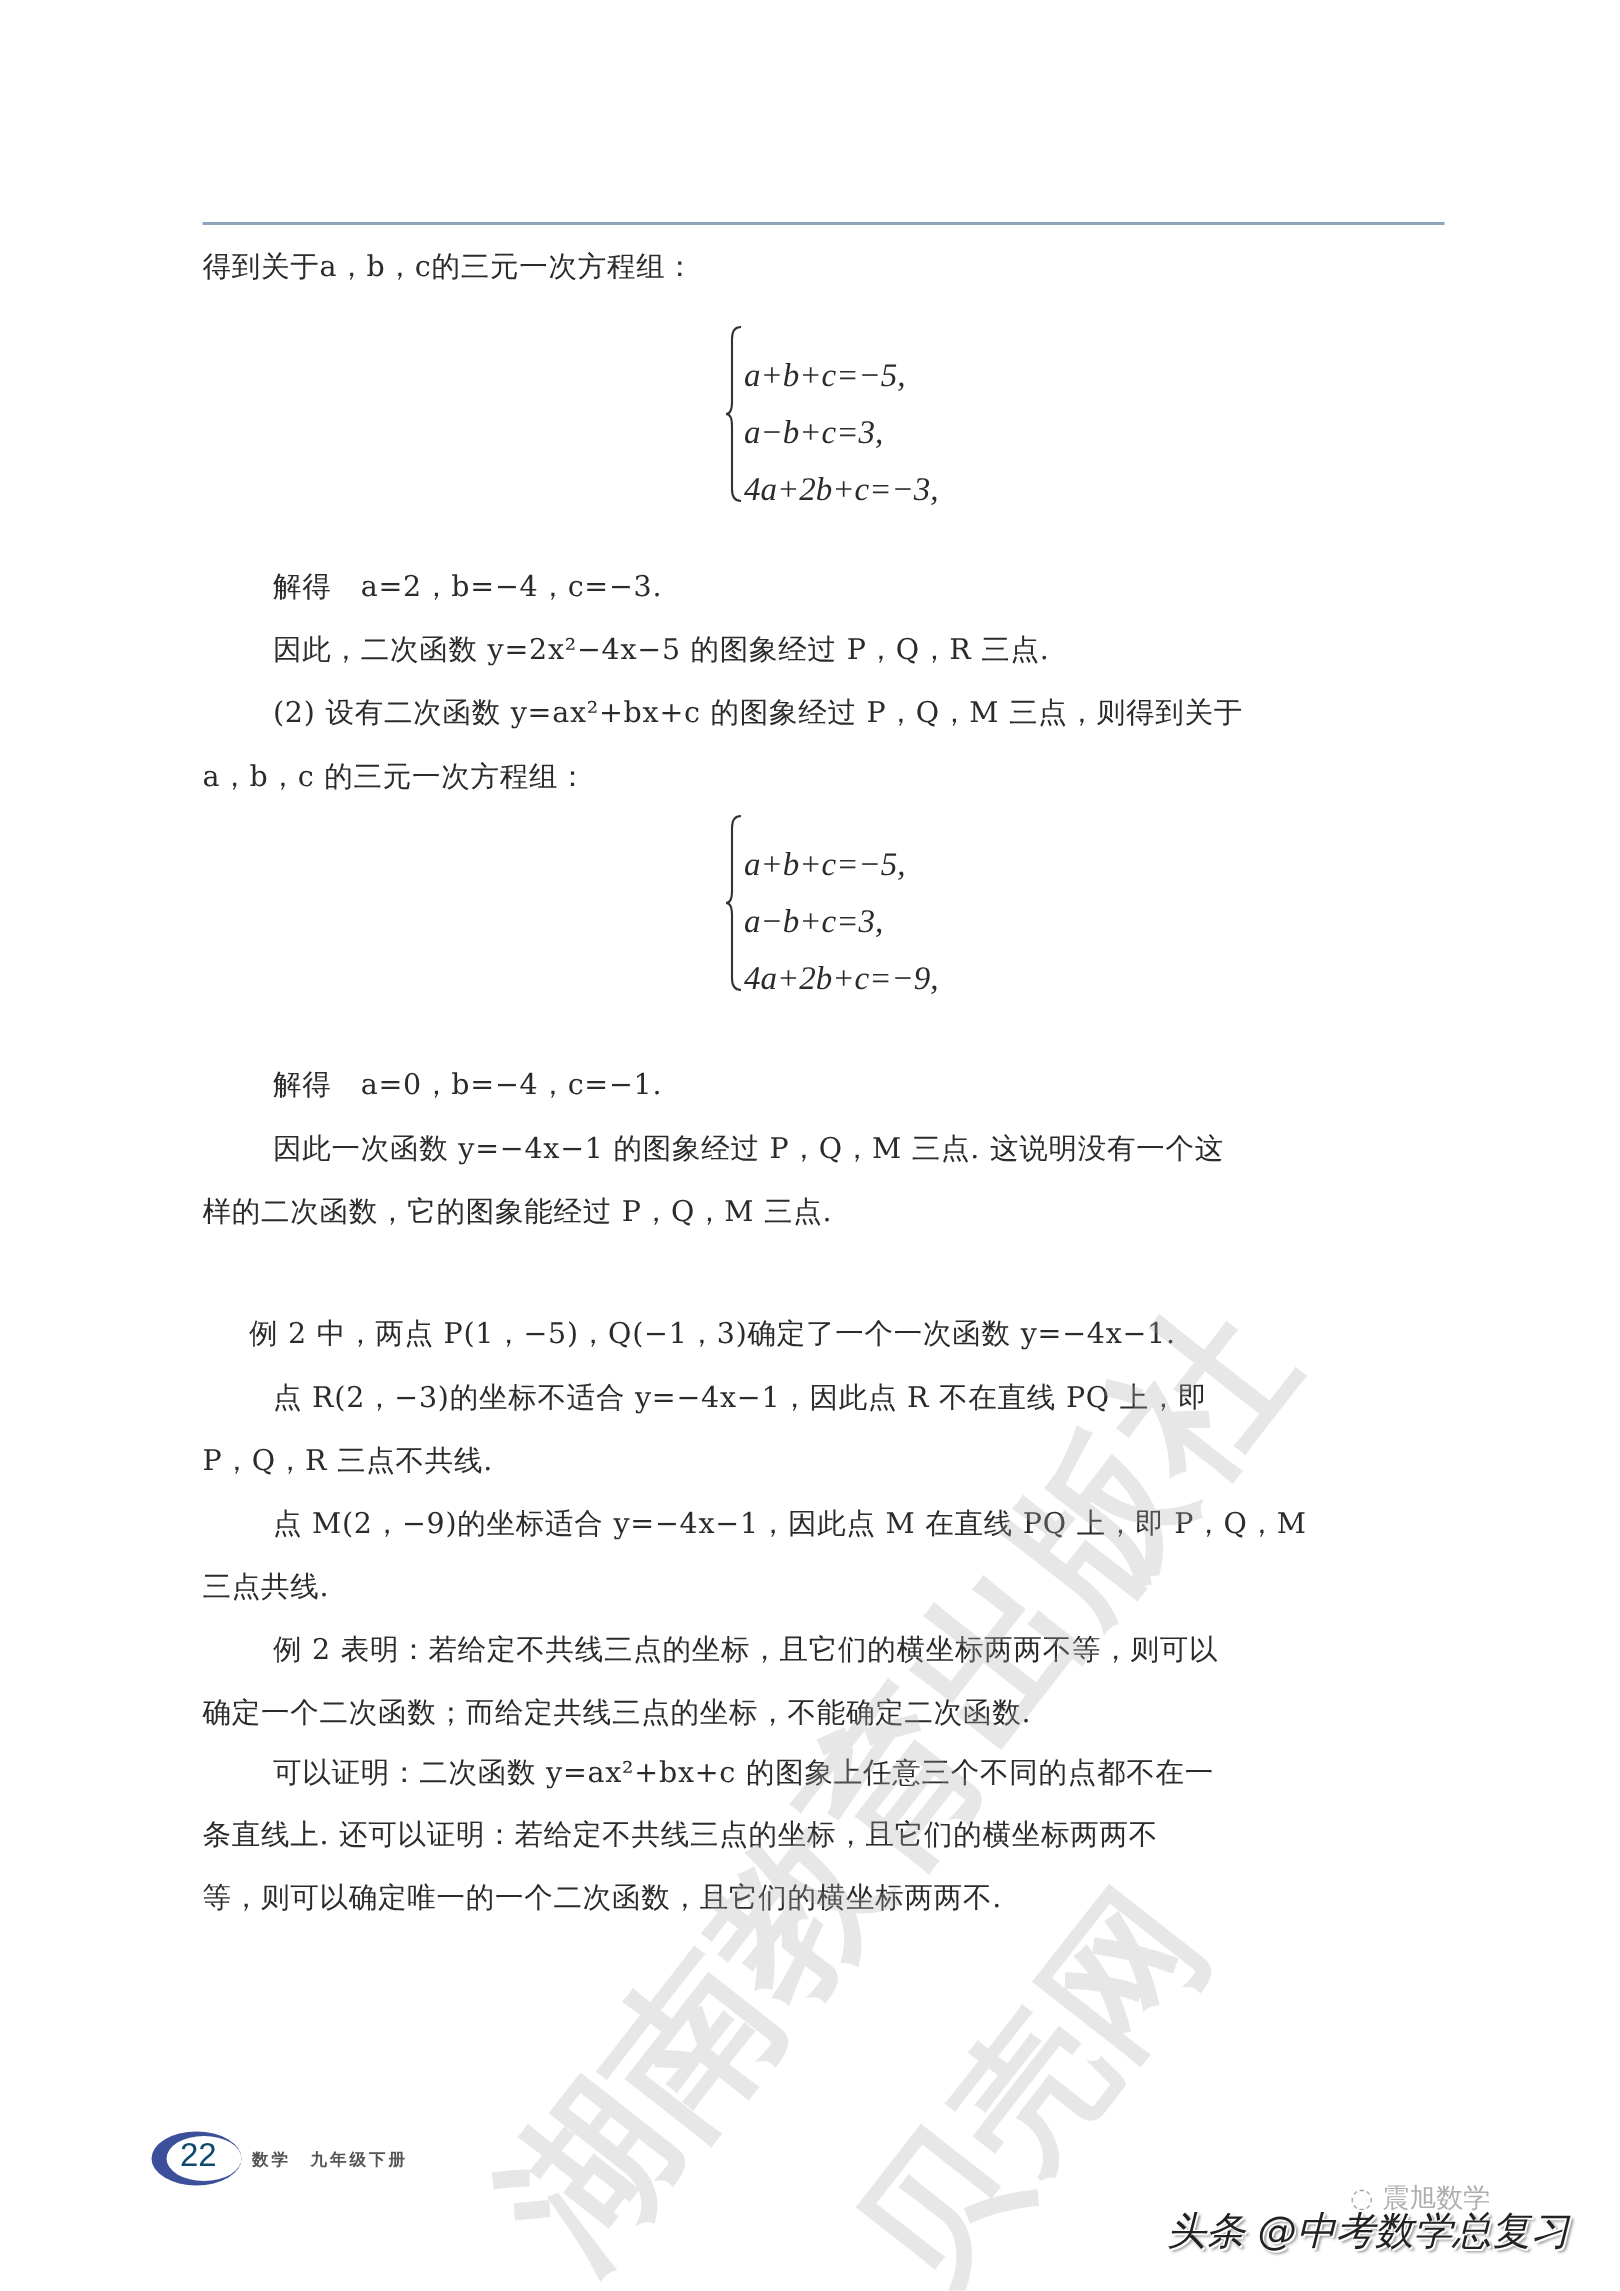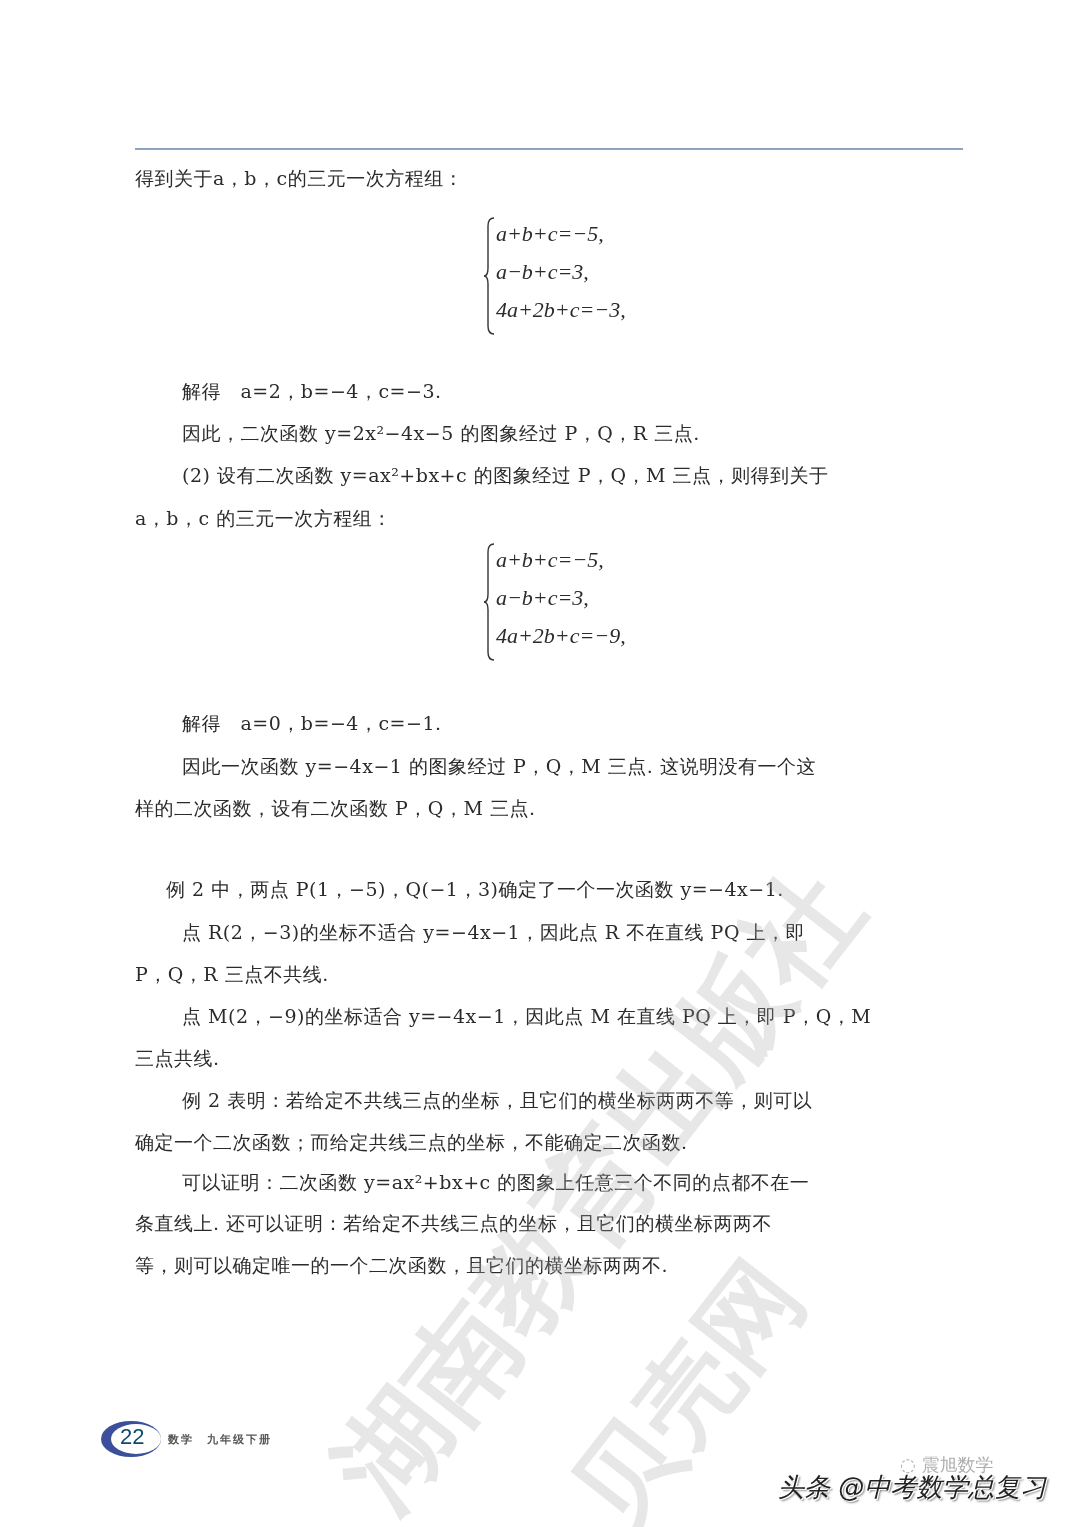--- a/index.html
+++ b/index.html
@@ -18,21 +18,21 @@
     letter-spacing: 0.5px;
   }
   .system {
     position: absolute; left: 484px; width: 200px; height: 120px;
   }
   .brace {
     position: absolute; left: 0; top: 0; width: 12px; height: 100%;
   }
   .eq {
     position: absolute; left: 12px; font-family: "Liberation Serif", "DejaVu Serif", serif;
-    font-style: italic; font-size: 22px; line-height: 28px; white-space: nowrap;
+    font-style: italic; font-size: 22px; line-height: 28px; white-space: nowrap; margin-top: 16px;
   }
   .footer {
     position: absolute; left: 100px; top: 1420px; height: 40px; width: 300px;
   }
   .pagenum-badge {
     position: absolute; left: 0; top: 0; width: 62px; height: 38px;
   }
   .pagenum {
     position: absolute; left: 20px; top: 4px; font-family: "Liberation Sans", sans-serif;
     font-size: 22px; color: #0c4a6e;
@@ -84,21 +84,21 @@
   <svg class="brace" viewBox="0 0 12 120" preserveAspectRatio="none">
     <path d="M10 2 Q4 2 4 10 L4 52 Q4 60 0 60 Q4 60 4 68 L4 110 Q4 118 10 118" fill="none" stroke="#333" stroke-width="1.4"></path>
   </svg>
   <div class="eq" style="top:4px">a+b+c=−5,</div>
   <div class="eq" style="top:42px">a−b+c=3,</div>
   <div class="eq" style="top:80px">4a+2b+c=−9,</div>
 </div>
 
 <div class="line" style="left:182px;top:708px">解得　a=0，b=−4，c=−1.</div>
 <div class="line" style="left:182px;top:751px">因此一次函数 y=−4x−1 的图象经过 P，Q，M 三点. 这说明没有一个这</div>
-<div class="line" style="left:135px;top:793px">样的二次函数，设有二次函数 P，Q，M 三点.</div>
+<div class="line" style="left:135px;top:793px">样的二次函数，它的图象能经过 P，Q，M 三点.</div>
 <div class="line" style="left:166px;top:874px">例 2 中，两点 P(1，−5)，Q(−1，3)确定了一个一次函数 y=−4x−1.</div>
 <div class="line" style="left:182px;top:917px">点 R(2，−3)的坐标不适合 y=−4x−1，因此点 R 不在直线 PQ 上，即</div>
 <div class="line" style="left:135px;top:959px">P，Q，R 三点不共线.</div>
 <div class="line" style="left:182px;top:1001px">点 M(2，−9)的坐标适合 y=−4x−1，因此点 M 在直线 PQ 上，即 P，Q，M</div>
 <div class="line" style="left:135px;top:1043px">三点共线.</div>
 <div class="line" style="left:182px;top:1085px">例 2 表明：若给定不共线三点的坐标，且它们的横坐标两两不等，则可以</div>
 <div class="line" style="left:135px;top:1127px">确定一个二次函数；而给定共线三点的坐标，不能确定二次函数.</div>
 <div class="line" style="left:182px;top:1167px">可以证明：二次函数 y=ax²+bx+c 的图象上任意三个不同的点都不在一</div>
 <div class="line" style="left:135px;top:1208px">条直线上. 还可以证明：若给定不共线三点的坐标，且它们的横坐标两两不</div>
 <div class="line" style="left:135px;top:1250px">等，则可以确定唯一的一个二次函数，且它们的横坐标两两不.</div>

